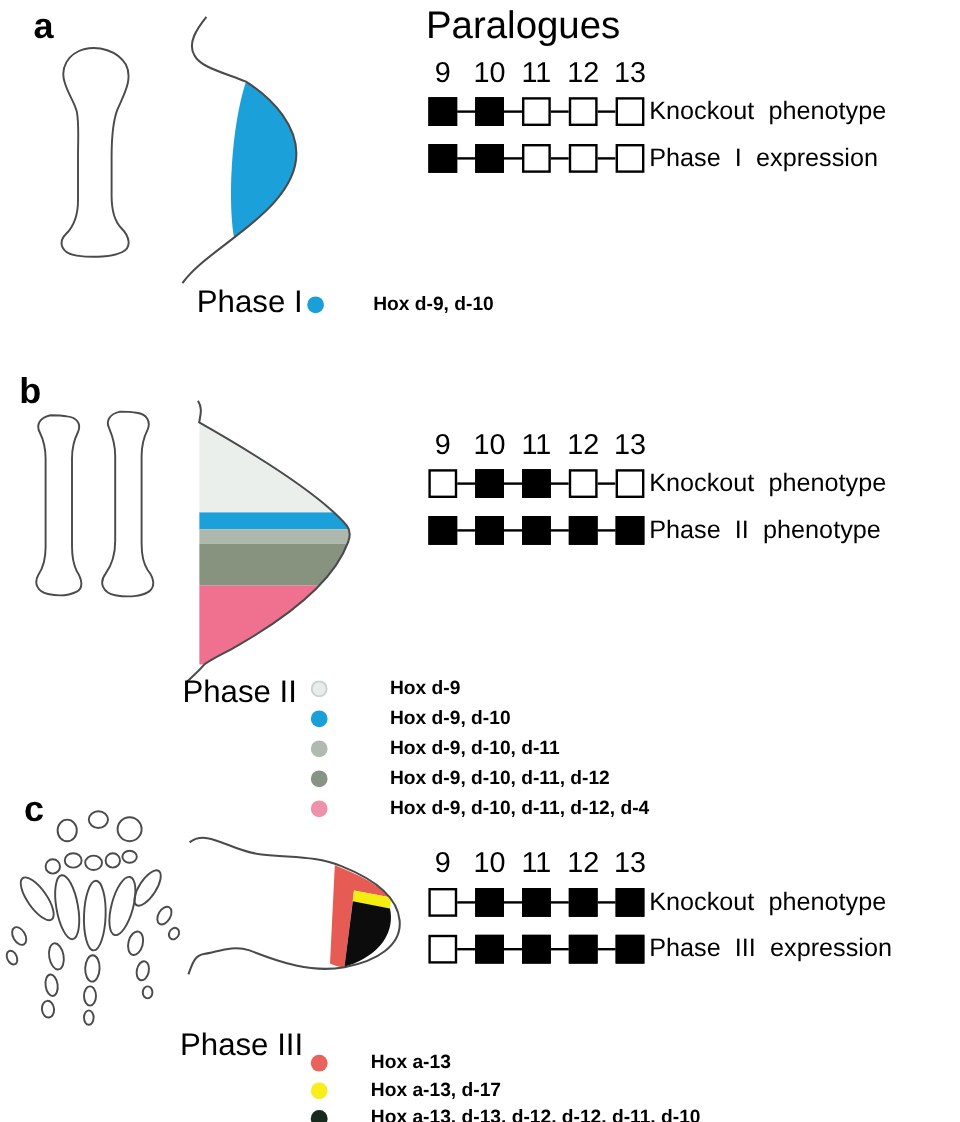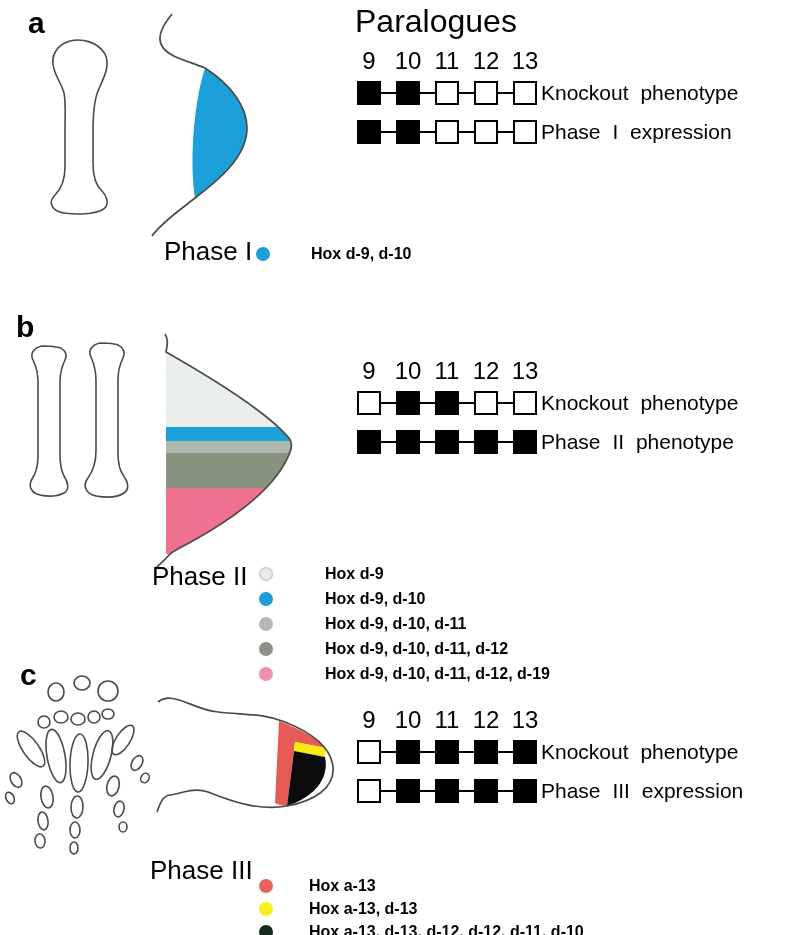--- a/index.html
+++ b/index.html
@@ -174,21 +174,21 @@
       <div class="legend-row">
         <span class="dot" style="background: rgb(176, 186, 176);"></span>
         <span class="legend-text">Hox d-9, d-10, d-11</span>
       </div>
       <div class="legend-row">
         <span class="dot" style="background: rgb(135, 147, 135);"></span>
         <span class="legend-text">Hox d-9, d-10, d-11, d-12</span>
       </div>
       <div class="legend-row">
         <span class="dot" style="background: rgb(238, 145, 171);"></span>
-        <span class="legend-text">Hox d-9, d-10, d-11, d-12, d-19</span>
+        <span class="legend-text">Hox d-9, d-10, d-11, d-12, d-4</span>
       </div>
     </div>
 
   <div class="panel-letter" style="left:20px;top:660px;">c</div>
 
   <svg style="left:4px;top:670px;" width="162" height="195" viewBox="0 0 162 195">
     <g>
       <ellipse class="bone" cx="52" cy="22" rx="8" ry="9"></ellipse>
       <ellipse class="bone" cx="78" cy="13" rx="8" ry="7"></ellipse>
       <ellipse class="bone" cx="104" cy="21" rx="10" ry="10"></ellipse>
@@ -268,21 +268,21 @@
   </div>
 
   <div class="phase-label" style="left:150px;top:856px;">Phase III</div>
   <div class="legend legend-c" style="left:259px;top:858px;margin-top:16px;">
       <div class="legend-row">
         <span class="dot" style="background: rgb(232, 99, 91);"></span>
         <span class="legend-text">Hox a-13</span>
       </div>
       <div class="legend-row">
         <span class="dot" style="background: rgb(247, 238, 28);"></span>
-        <span class="legend-text">Hox a-13, d-13</span>
+        <span class="legend-text">Hox a-13, d-17</span>
       </div>
       <div class="legend-row">
         <span class="dot" style="background: rgb(24, 41, 30);"></span>
         <span class="legend-text">Hox a-13, d-13, d-12, d-12, d-11, d-10</span>
       </div>
     </div>
 
 </div>
 
 </body></html>

